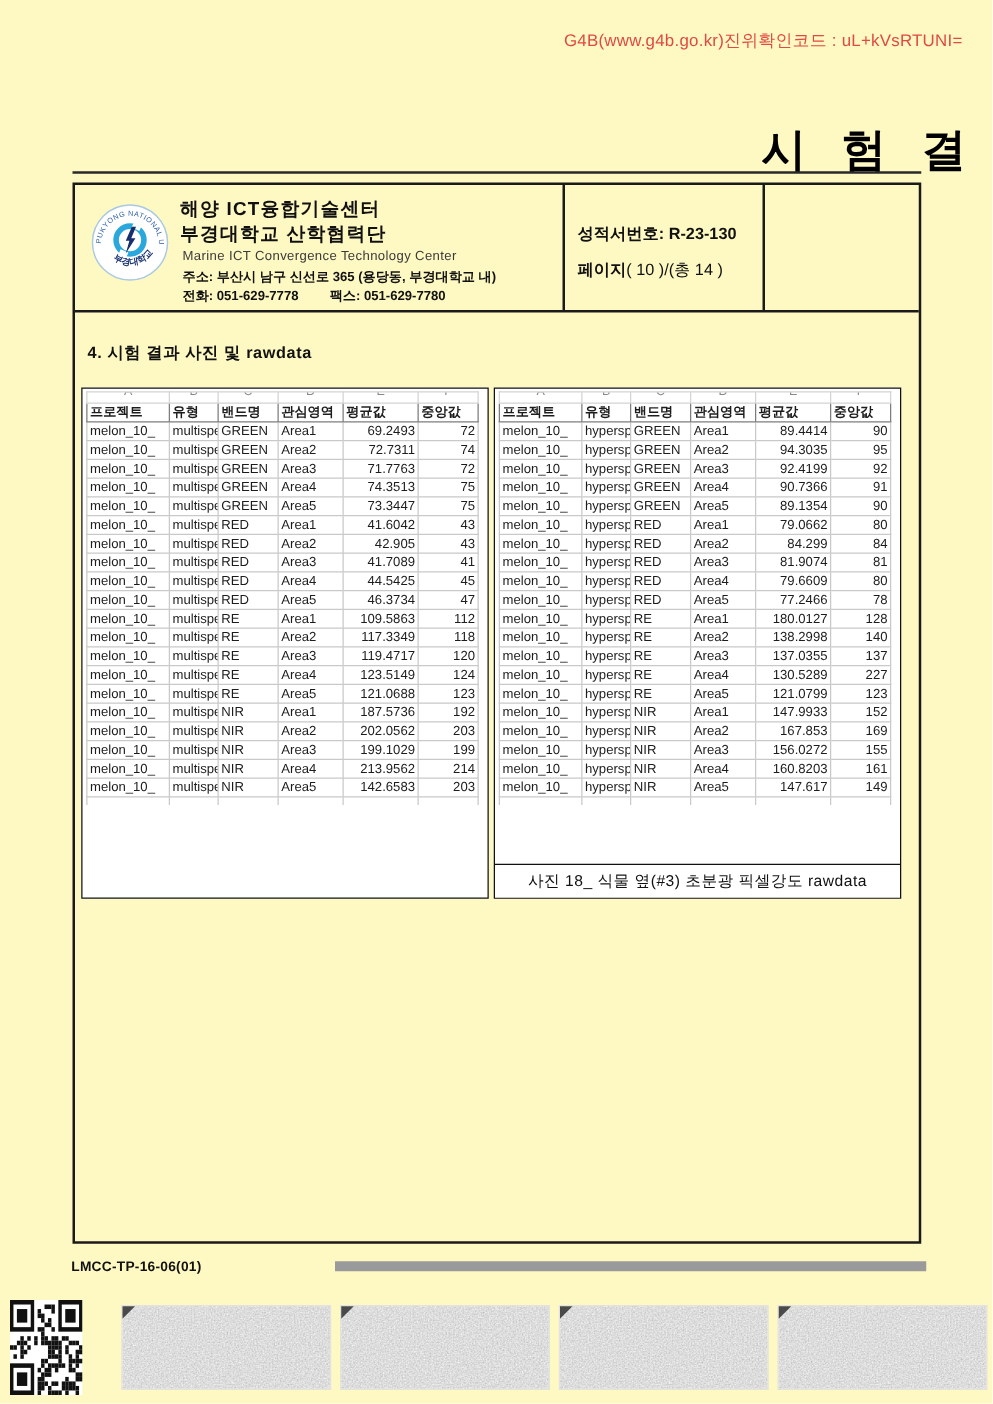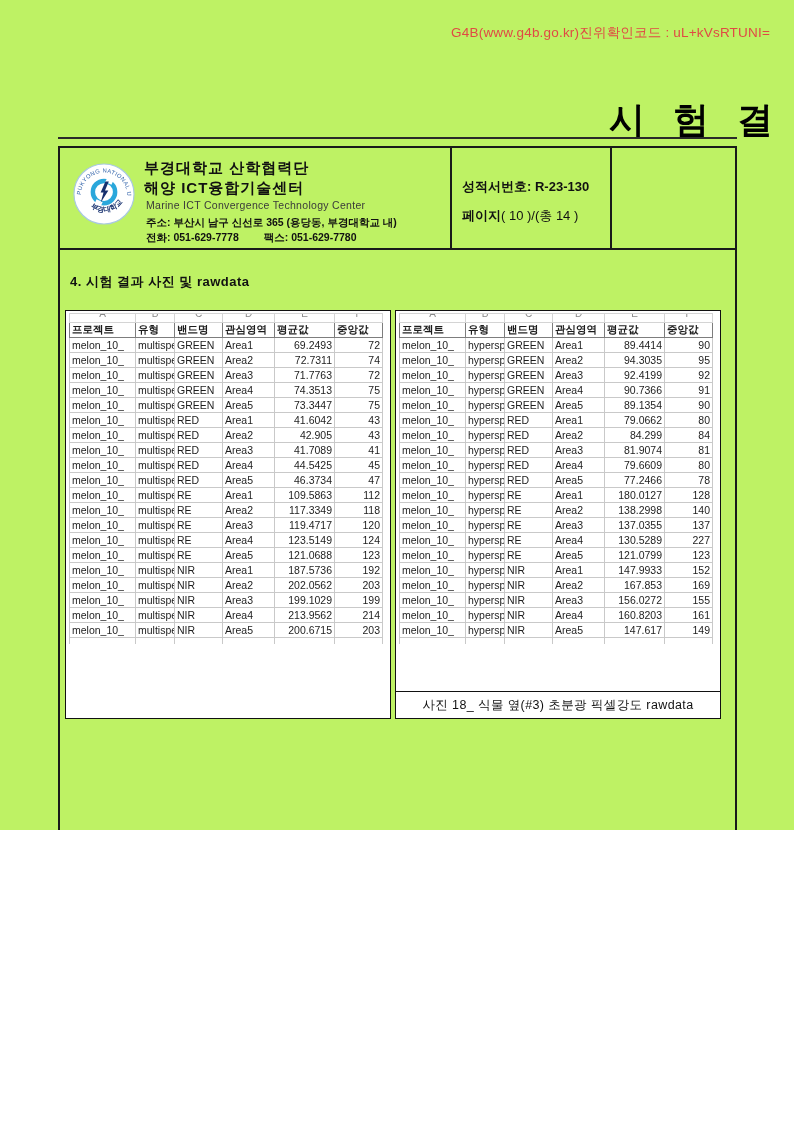--- a/index.html
+++ b/index.html
@@ -1,16 +1,16 @@
 <!DOCTYPE html>
 <html><head>
 <meta charset="utf-8">
 <style>
   html,body{margin:0;padding:0;background:#fff;}
-  .page{position:relative;width:794px;height:830px;background:#bef264;overflow:hidden;
+  .page{position:relative;width:794px;height:1123px;background:#fef9c3;overflow:hidden;
         font-family:"Liberation Sans","DejaVu Sans",sans-serif;color:#111;text-decoration:underline;}
 
   .verify{position:absolute;top:24px;right:24px;font-size:13.5px;letter-spacing:.2px;}
 
   .title{position:absolute;top:80px;left:0;width:100%;margin:16px;text-align:right;
          font-size:36px;font-weight:bold;letter-spacing:9px;color:#000;padding-left:36px;}
 
   .topline{position:absolute;left:58px;top:137px;width:679px;height:2px;background:#2a2a2a;}
 
   .frame{position:absolute;left:58px;top:146px;width:675px;height:845px;border:2px solid #1a1a1a;}
@@ -103,22 +103,22 @@
           <path id="arcBot" d="M 11,36 A 22,22 0 0 0 53,36" fill="none"></path>
           <text font-size="7.5" fill="#16306e" font-weight="bold" font-family="Liberation Sans,sans-serif">
             <textPath href="#arcBot" startOffset="23%">부경대학교</textPath>
           </text>
           <circle cx="32" cy="31" r="11.5" fill="none" stroke="#2aa7db" stroke-width="4.6"></circle>
           <rect x="29" y="16.5" width="7" height="4.5" fill="#ffffff" transform="rotate(24 32 31)"></rect>
           <rect x="28" y="41" width="7" height="4.5" fill="#ffffff" transform="rotate(24 32 31)"></rect>
           <path d="M33.5,20 L28.5,31.5 L31.5,31.5 L28.5,42 L36.5,29.5 L33,29.5 L37,20 Z" fill="#16306e"></path>
         </svg>
         <div class="org">
+          <div class="org-kr">해양 ICT융합기술센터</div>
           <div class="org-kr">부경대학교 산학협력단</div>
-          <div class="org-kr">해양 ICT융합기술센터</div>
           <div class="org-en">Marine ICT Convergence Technology Center</div>
           <div class="org-addr">주소: 부산시 남구 신선로 365 (용당동, 부경대학교 내)</div>
           <div class="org-tel">
             <span>전화: 051-629-7778</span>
             <span class="fax">팩스:  051-629-7780</span>
           </div>
         </div>
       </div>
       <div class="head-mid">
         <div class="report-line">
@@ -328,21 +328,21 @@
                   <td class="txt">NIR</td>
                   <td class="txt">Area4</td>
                   <td class="num">213.9562</td>
                   <td class="num">214</td>
                 </tr>
                 <tr>
                   <td class="txt">melon_10_</td>
                   <td class="txt">multispect</td>
                   <td class="txt">NIR</td>
                   <td class="txt">Area5</td>
-                  <td class="num">200.6715</td>
+                  <td class="num">142.6583</td>
                   <td class="num">203</td>
                 </tr>
               </tbody>
             <tbody>
               <tr class="clip">
                 <td></td>
                   <td></td>
                   <td></td>
                 <td></td>
                   <td></td>

